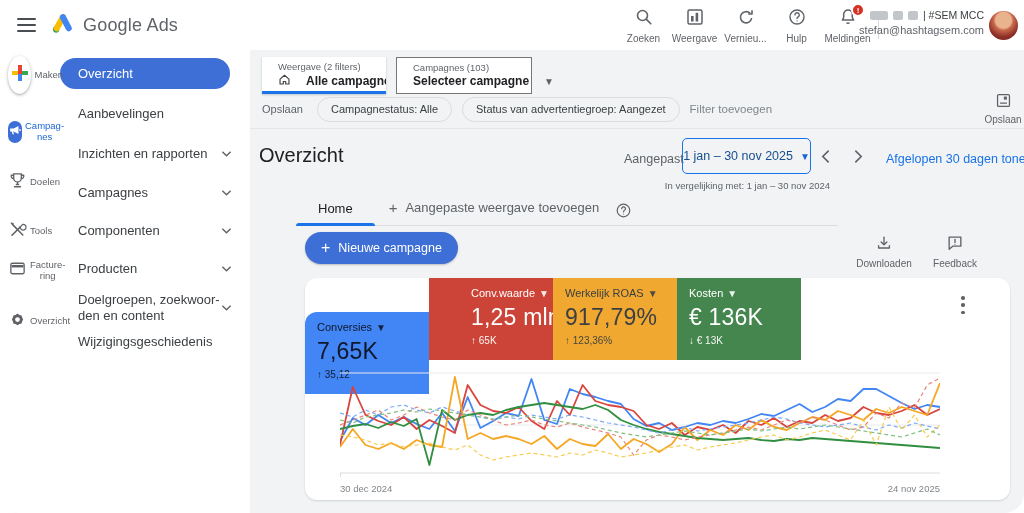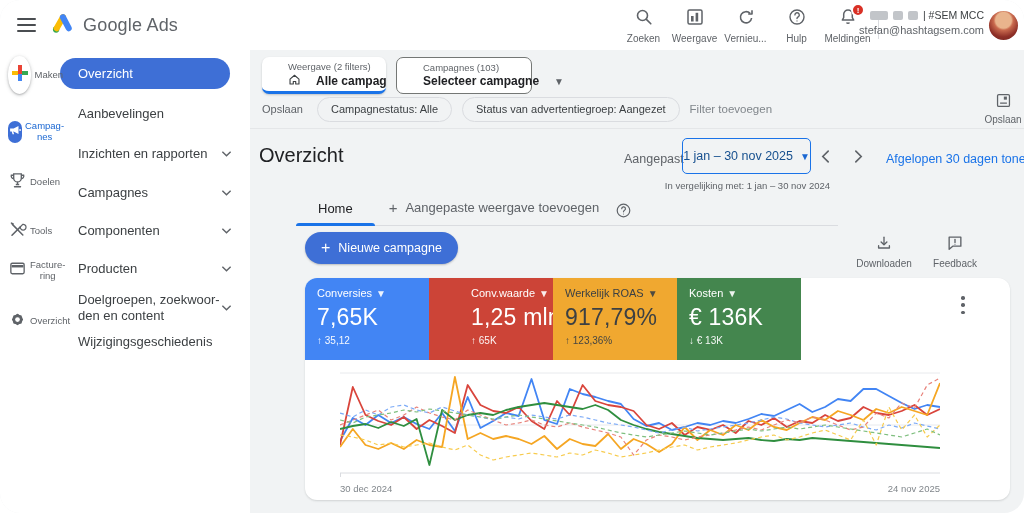--- a/index.html
+++ b/index.html
@@ -31,21 +31,21 @@
   .rail-lbl{font-size:9.5px;color:#5f6368;text-align:center;line-height:1.15}
   .rail-lbl.blue{color:#1a67d2}
   .maken-btn{width:38px;height:38px;border-radius:50%;background:#fff;box-shadow:0 1px 2px rgba(60,64,67,.3),0 1px 4px rgba(60,64,67,.2);display:flex;align-items:center;justify-content:center}
   .camp-pill{width:40px;height:22px;border-radius:12px;background:#3e6fd6;display:flex;align-items:center;justify-content:center}
   
   .sidebar{position:absolute;top:50px;left:55px;width:195px;bottom:0;background:#fff;z-index:3}
   .sb-pill{position:absolute;left:5px;top:8px;width:170px;height:31px;border-radius:16px;background:#3e6fd6;color:#fff;font-size:13px;display:flex;align-items:center;padding-left:18px;cursor:pointer}
   .sb-item{position:absolute;left:23px;right:18px;font-size:13px;color:#3c4043;display:flex;justify-content:space-between;align-items:flex-start;cursor:pointer;line-height:1.25}
   
   .main{position:absolute;top:50px;left:250px;right:0;bottom:0}
-  .dd{position:absolute;top:7px;height:37px;border-radius:7px;background:#fff;padding:4px 26px 0}
+  .dd{position:absolute;top:7px;height:37px;border-radius:0;background:#fff;padding:4px 16px 0}
   .dd1{left:12px;width:124px;box-shadow:0 1px 2px rgba(60,64,67,.25);border-bottom:3px solid #1a73e8;overflow:hidden}
   .dd2{left:146px;width:136px;border:1px solid #747775}
   .dd-lbl{font-size:9.5px;color:#5f6368;white-space:nowrap}
   .dd-val{display:flex;align-items:center;gap:15px;font-size:12px;font-weight:bold;color:#202124;margin-top:1px;white-space:nowrap}
   .dd-arrow{margin-left:auto;color:#5f6368;font-size:10px}
   .filters-row{position:absolute;left:12px;top:46px;height:26px;display:flex;align-items:center}
   .filters-word{font-size:11px;color:#5f6368;margin-right:14px}
   .chip{border:1px solid #dadce0;border-radius:14px;height:25px;display:flex;align-items:center;padding:0 13px;font-size:11px;color:#3c4043;margin-right:10px;cursor:pointer;white-space:nowrap}
   .add-filter{font-size:11.5px;color:#80868b;cursor:pointer}
   .opslaan{position:absolute;left:728px;top:42px;width:50px;display:flex;flex-direction:column;align-items:center;gap:1px;cursor:pointer}
@@ -376,21 +376,21 @@
             <path d="M3.5 3.5h13v10h-9l-4 3.5z" stroke-linejoin="round"></path>
             <path d="M10 6v3.5" stroke-linecap="round"></path>
             <circle cx="10" cy="11.4" r="0.6" fill="#5f6368" stroke="none"></circle>
           </svg>
       </span>
       <span class="ic-lbl">Feedback</span>
     </div>
 
     <div class="panel">
 
-      <div class="card card0" style="background: rgb(66, 133, 244); color: #ffffff;">
+      <div class="card card0" style="background: rgb(66, 133, 244); color: #0f172a; margin-top: 34px;">
         <div class="card-metric">
             <span>Conversies</span>
             <span class="dd-arrow">▼</span>
           </div>
         <div class="card-value">7,65K</div>
         <div class="card-delta"><span>↑</span> <span>35,12</span></div>
       </div>
       <div class="card card1" style="background: rgb(204, 68, 55); color: rgb(255, 255, 255); padding-left: 42px;">
         <div class="card-metric">
             <span>Conv.waarde</span>

